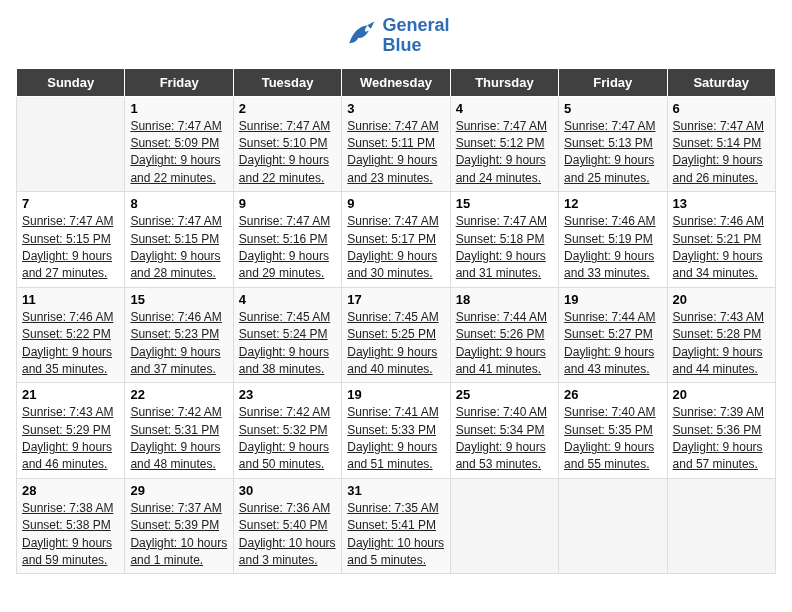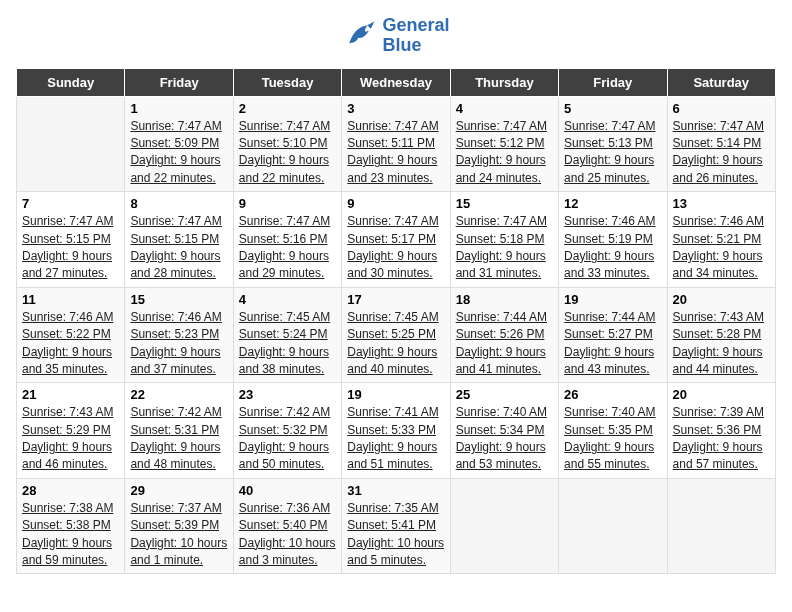--- a/index.html
+++ b/index.html
@@ -246,21 +246,21 @@
       <tr>
         <td>
           <span class="day-number">28</span>
           <div class="day-info">Sunrise: 7:38 AM<br>Sunset: 5:38 PM<br>Daylight: 9 hours<br>and 59 minutes.</div>
         </td>
         <td>
           <span class="day-number">29</span>
           <div class="day-info">Sunrise: 7:37 AM<br>Sunset: 5:39 PM<br>Daylight: 10 hours<br>and 1 minute.</div>
         </td>
         <td>
-          <span class="day-number">40</span>
+          <span class="day-number">30</span>
           <div class="day-info">Sunrise: 7:36 AM<br>Sunset: 5:40 PM<br>Daylight: 10 hours<br>and 3 minutes.</div>
         </td>
         <td>
           <span class="day-number">31</span>
           <div class="day-info">Sunrise: 7:35 AM<br>Sunset: 5:41 PM<br>Daylight: 10 hours<br>and 5 minutes.</div>
         </td>
         <td class="empty-cell"></td>
         <td class="empty-cell"></td>
         <td class="empty-cell"></td>
       </tr>

